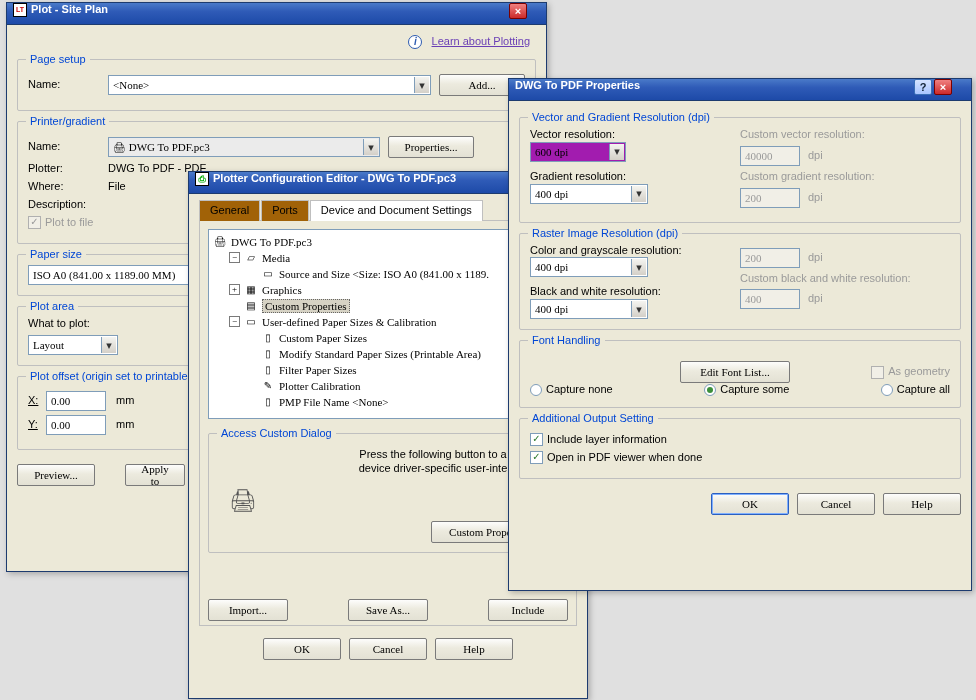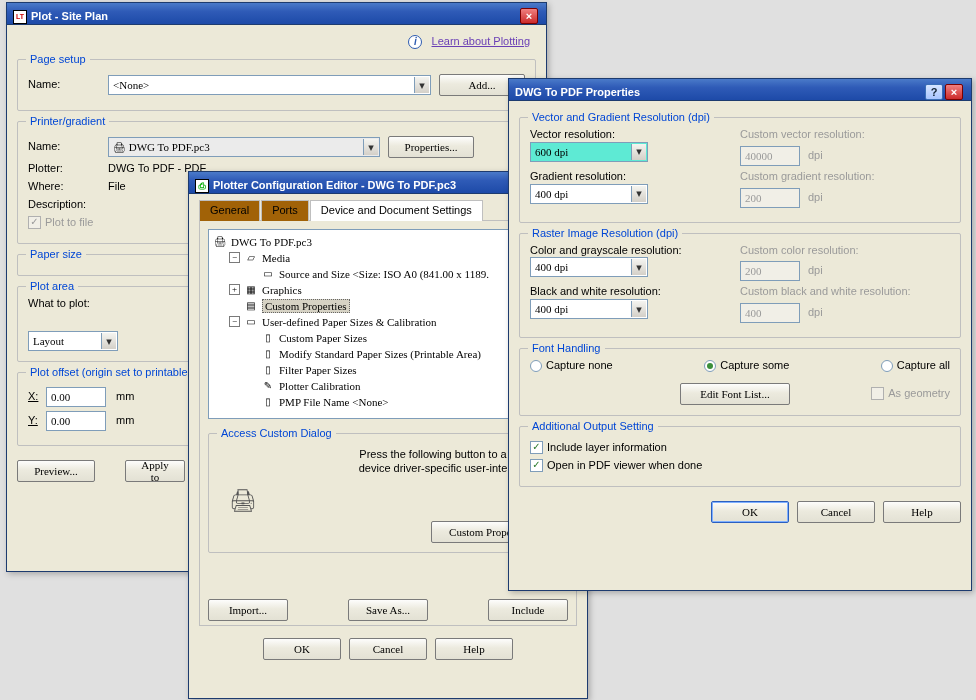--- a/index.html
+++ b/index.html
@@ -27,22 +27,22 @@
   .window{
     position:absolute;
     background:var(--xp-face);
     border:1px solid #1d3b6f;
     box-shadow:2px 2px 6px rgba(0,0,0,.25);
   }
   .titlebar{
     height:22px;
     background:linear-gradient(#4a7ac9,#2f5bb7 40%,#1d4aa8);
     color:#fff;
-    display:flex;align-items:flex-end;
-    padding:0 8px 0 6px;
+    display:flex;align-items:flex-start;
+    padding:0 19px 0 6px;
     font-weight:bold;
     border-bottom:1px solid #1d3b6f;
   }
   .titlebar .title{flex:1;white-space:nowrap;overflow:hidden;text-overflow:ellipsis}
   .titlebar-icon{width:14px;height:14px;margin-right:4px;background:#fff;border:1px solid #000;font-size:7px;line-height:12px;text-align:center;color:#c00}
   .winbtn{
     width:18px;height:16px;margin-left:2px;
     background:linear-gradient(#f08080,#cc2a2a);
     border:1px solid #7a0000;border-radius:2px;
     color:#fff;font-weight:bold;font-size:11px;line-height:12px;text-align:center;
@@ -149,25 +149,28 @@
           <label class="static">Description:</label>
         </div>
       <div class="row disabled-text">
         <span class="checkbox disabled">✓</span>
         <span>Plot to file</span>
       </div>
     </div>
 
     <div class="groupbox" style="width:205px">
       <span class="legend">Paper size</span>
+      <span class="combo" style="width:180px;position:relative">
+        <span style="overflow:hidden;white-space:nowrap">ISO A0 (841.00 x 1189.00 MM)</span>
+      </span>
     </div>
 
     <div class="groupbox" style="width:205px">
       <span class="legend">Plot area</span>
-      <div style="margin-bottom:20px">What to plot:</div>
+      <div style="margin-bottom:4px">What to plot:</div>
       <span class="combo" style="width:90px;position:relative">
         <span>Layout</span>
         <span class="arrow">▾</span>
       </span>
     </div>
 
     <div class="groupbox" style="width:205px">
       <span class="legend">Plot offset (origin set to printable</span>
       <div class="row">
         <span style="width:18px;text-decoration:underline">X:</span>
@@ -312,21 +315,21 @@
     <span class="winbtn help">?</span>
     <span class="winbtn">×</span>
   </div>
   <div class="client">
 
     <div class="groupbox">
       <span class="legend">Vector and Gradient Resolution (dpi)</span>
       <div style="display:flex;">
         <div style="flex:1">
           <div>Vector resolution:</div>
-          <span class="combo" style="width:118px;position:relative;background:#5eead4">
+          <span class="combo" style="width:96px;position:relative;background:#a21caf">
             <span>600 dpi</span>
             <span class="arrow">▾</span>
           </span>
           <div style="margin-top:8px">Gradient resolution:</div>
           <span class="combo" style="width:118px;position:relative">
             <span>400 dpi</span>
             <span class="arrow">▾</span>
           </span>
         </div>
         <div style="flex:1" class="disabled-text">
@@ -353,59 +356,58 @@
             <span>400 dpi</span>
             <span class="arrow">▾</span>
           </span>
           <div style="margin-top:8px">Black and white resolution:</div>
           <span class="combo" style="width:118px;position:relative">
             <span>400 dpi</span>
             <span class="arrow">▾</span>
           </span>
         </div>
         <div style="flex:1" class="disabled-text">
-          <div>Custom color resolution:</div>
           <div class="row">
             <input class="textfield" style="width: 60px; background: rgb(241, 239, 231); color: rgb(154, 154, 154);" disabled="" value="200">
             <span style="margin-left:8px">dpi</span>
           </div>
           <div style="margin-top:4px">Custom black and white resolution:</div>
           <div class="row">
             <input class="textfield" style="width: 60px; background: rgb(241, 239, 231); color: rgb(154, 154, 154);" disabled="" value="400">
             <span style="margin-left:8px">dpi</span>
           </div>
         </div>
       </div>
     </div>
 
     <div class="groupbox">
       <span class="legend">Font Handling</span>
+      <div style="display:flex;justify-content:space-between;align-items:center;margin-top:10px;padding-left:150px">
+        <button class="btn" style="width:110px">Edit Font List...</button>
+        <label class="disabled-text" style="display:flex;align-items:center">
+            <span class="checkbox disabled"></span>
+            <span>As geometry</span>
+          </label>
+      </div>
       <div style="display:flex;justify-content:space-between;align-items:center">
         <label style="display:flex;align-items:center">
             <span class="radio"></span>
             <span>Capture none</span>
           </label>
         <label style="display:flex;align-items:center">
             <span class="radio">
               <span class="dot"></span>
             </span>
             <span>Capture some</span>
           </label>
         <label style="display:flex;align-items:center">
             <span class="radio"></span>
             <span>Capture all</span>
           </label>
       </div>
-      <div style="display:flex;justify-content:space-between;align-items:center;margin-top:10px;padding-left:150px">
-        <button class="btn" style="width:110px">Edit Font List...</button>
-        <label class="disabled-text" style="display:flex;align-items:center">
-            <span class="checkbox disabled"></span>
-            <span>As geometry</span>
-          </label>
-      </div>
     </div>
 
     <div class="groupbox">
       <span class="legend">Additional Output Setting</span>
       <div class="row">
           <span class="checkbox">✓</span>
           <span>Include layer information</span>
         </div>
       <div class="row">
           <span class="checkbox">✓</span>

